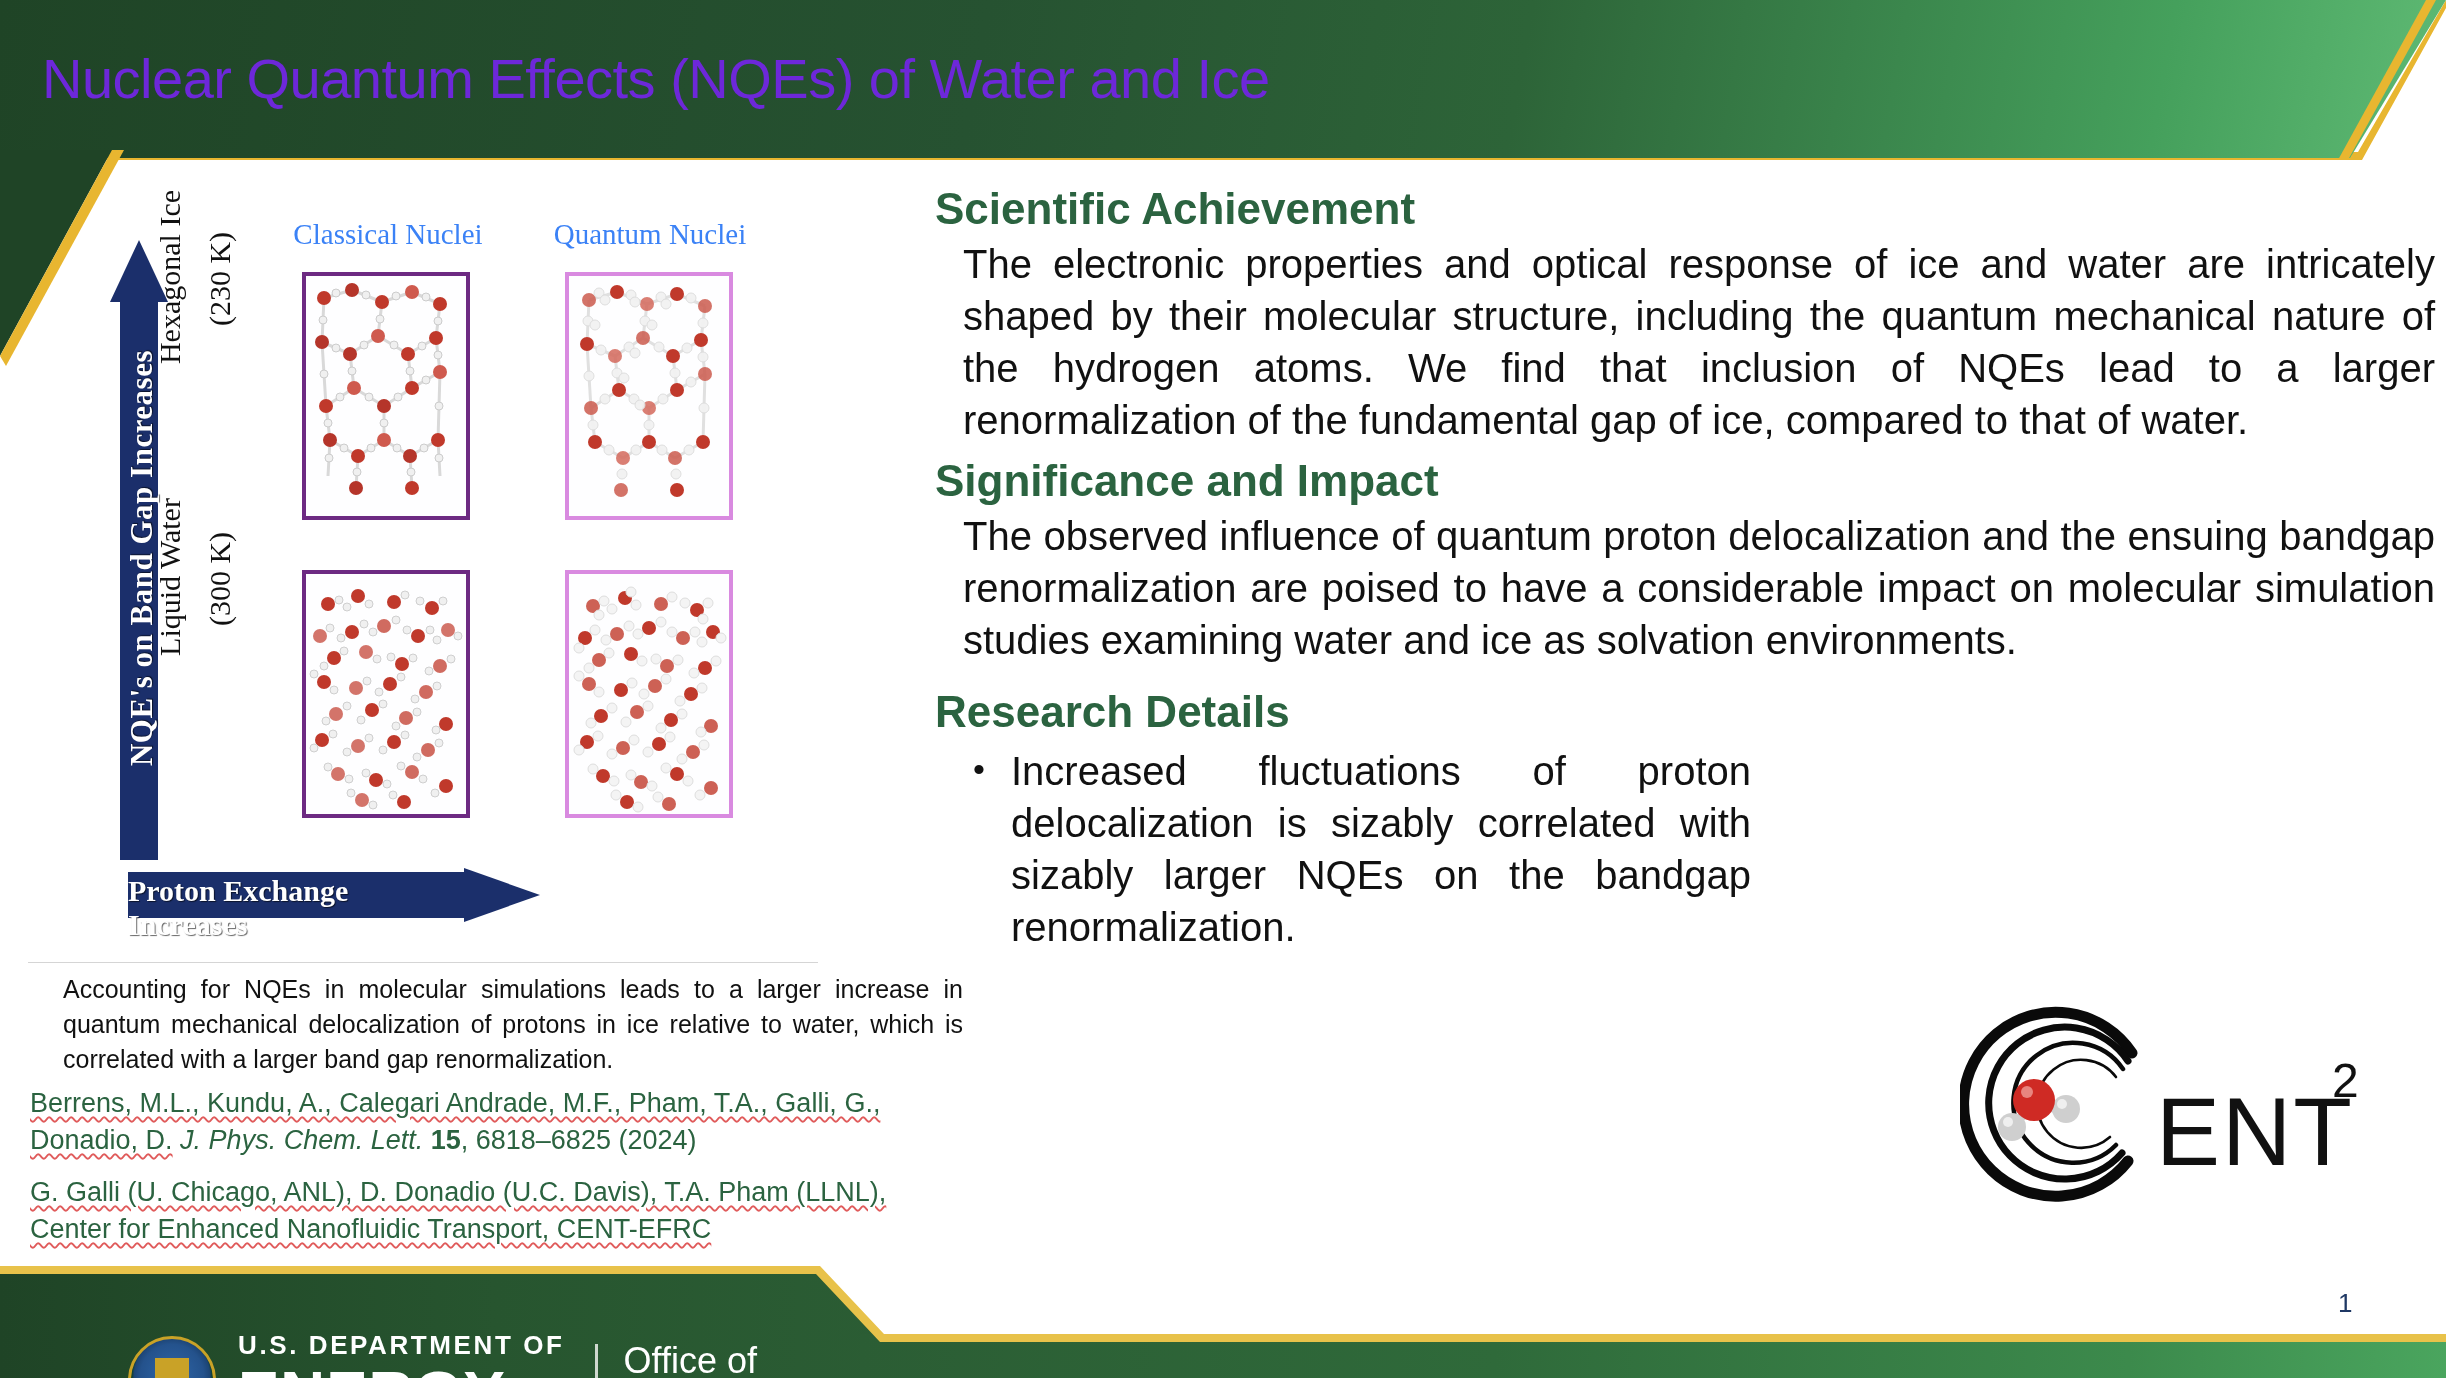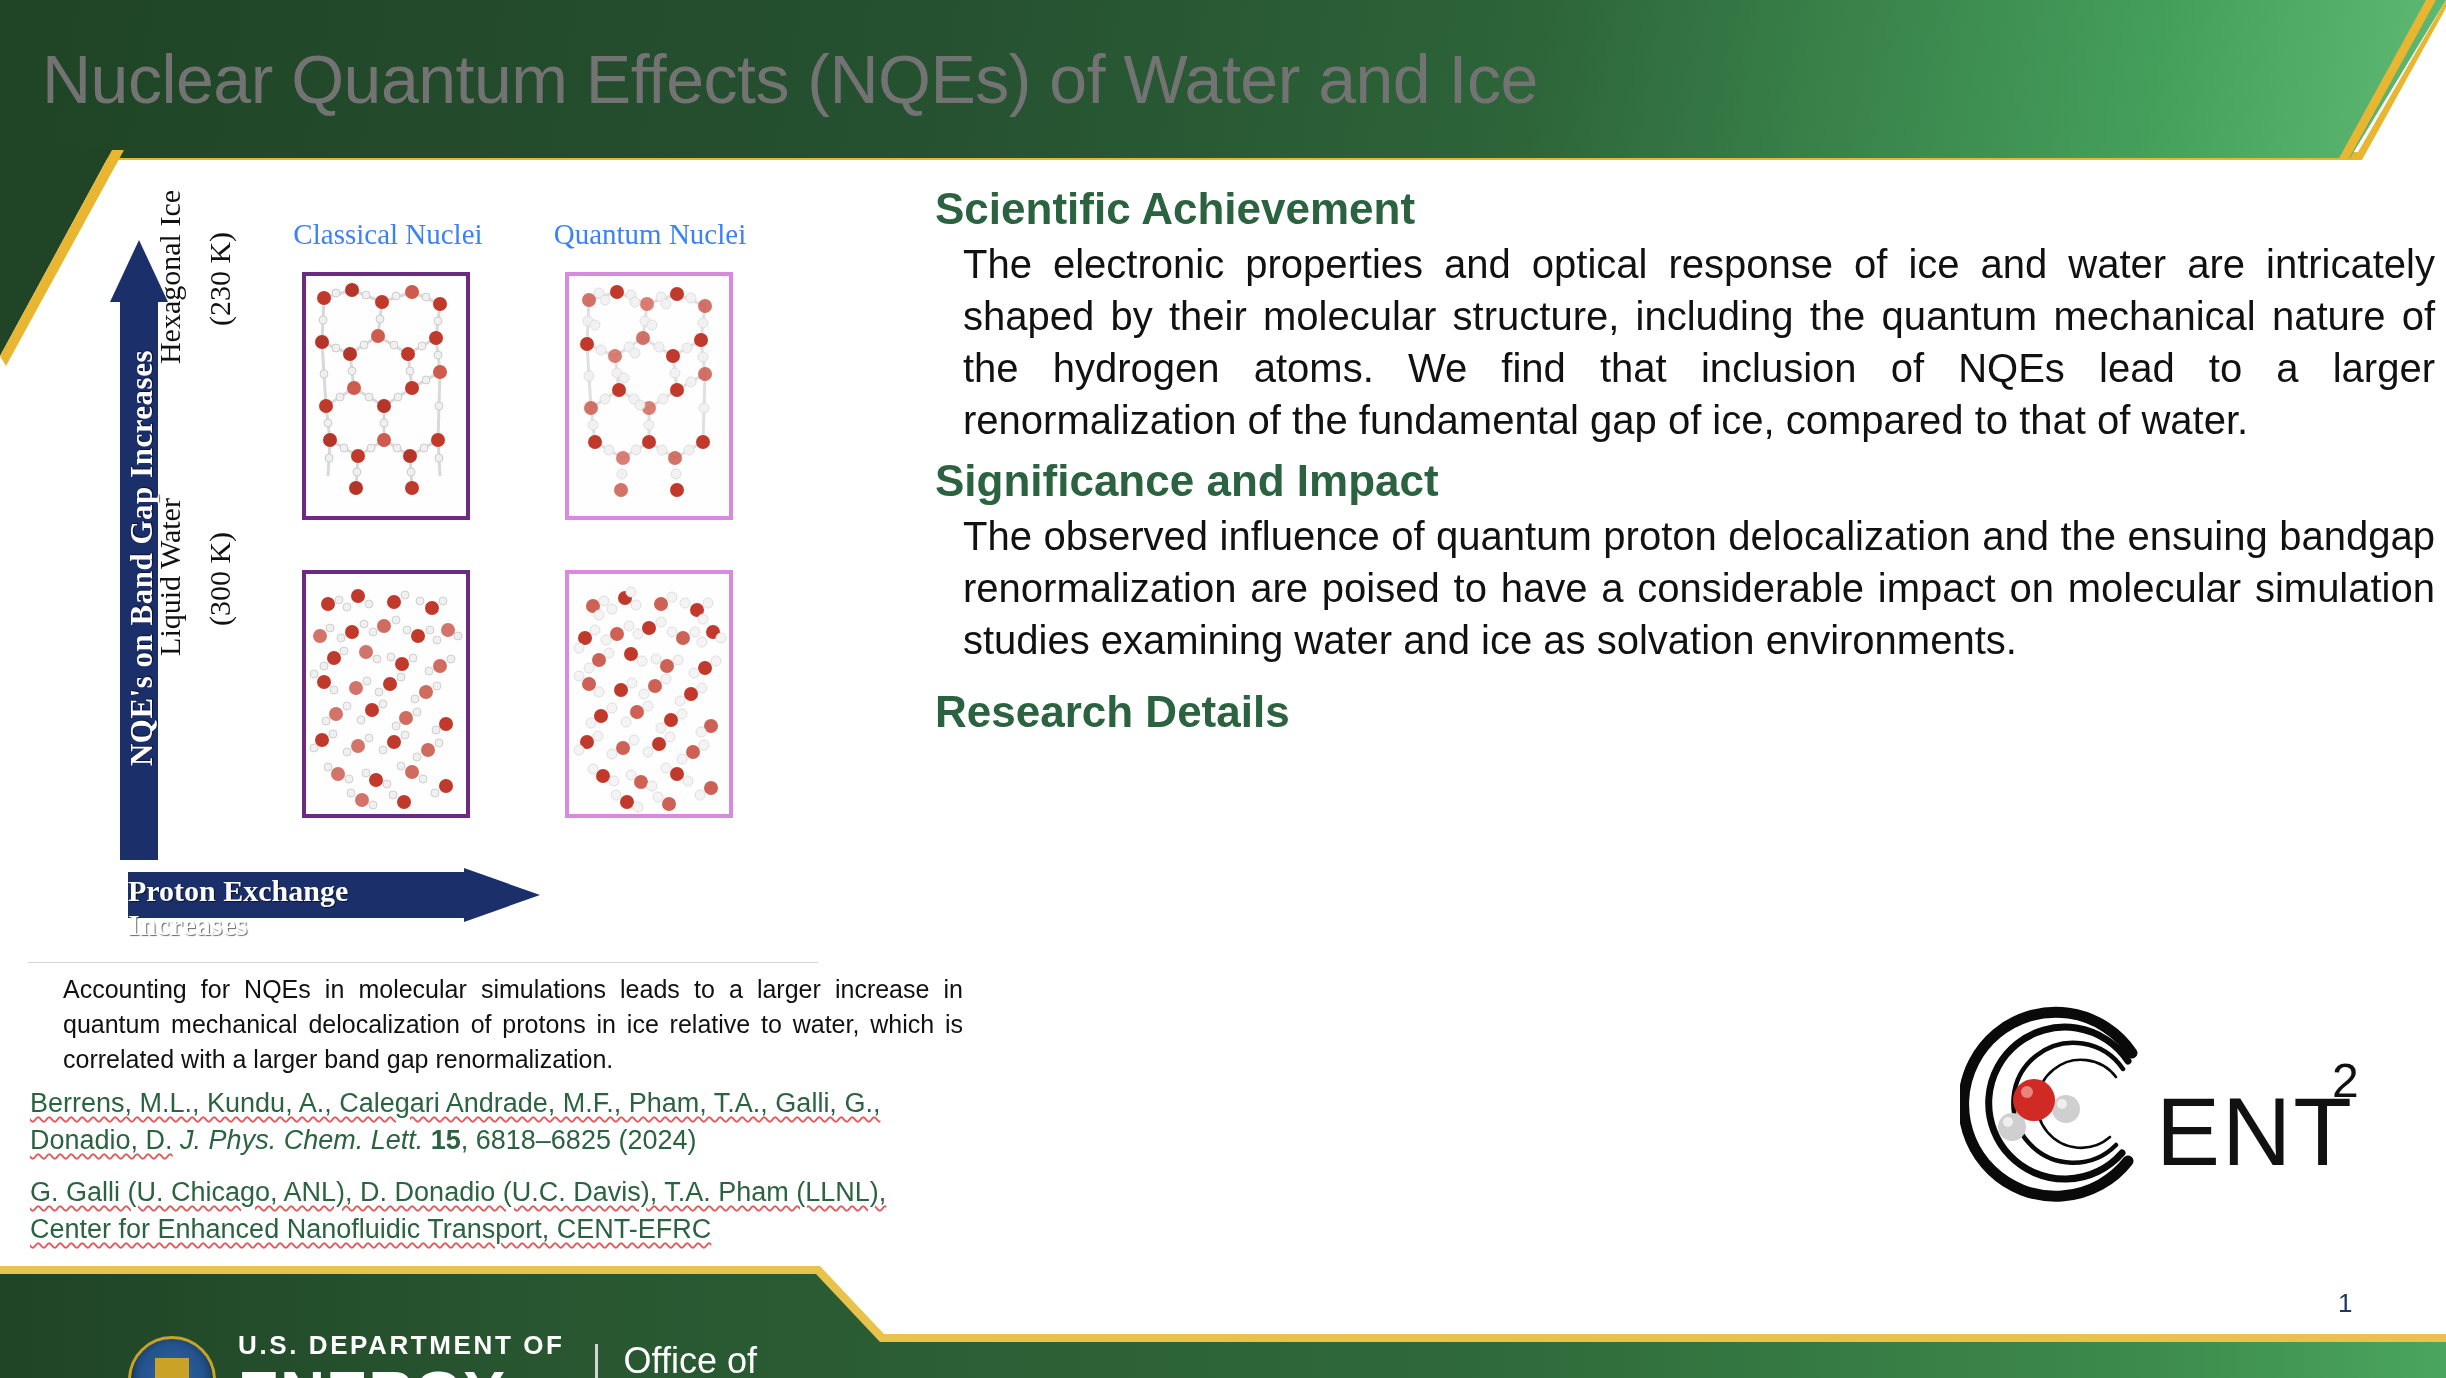--- a/index.html
+++ b/index.html
@@ -18,21 +18,21 @@
     background:#e8b630;
     clip-path:polygon(0 152px, 2358px 152px, 2446px 0, 2446px 8px, 2362px 160px, 0 160px);
     z-index:1;}
   
   .header-gold2{position:absolute;left:2330px;top:0;width:116px;height:166px;
      background:#e8b630;
      clip-path:polygon(96px 0, 106px 0, 18px 160px, 8px 160px);
      z-index:3;}
 
   .slide-title{position:absolute;left:42px;top:20px;width:2300px;height:118px;
-    color:#737373;font-size:68px;line-height:118px;letter-spacing:-0.5px;
+    color:#6d28d9;font-size:56px;line-height:118px;letter-spacing:-0.5px;
     white-space:nowrap;z-index:4;}
 
   
   .corner-tl{position:absolute;left:0;top:150px;width:220px;height:260px;
     background:#1f4426;
     clip-path:polygon(0 0, 112px 0, 0 206px);
     z-index:2;}
   .corner-tl-gold{position:absolute;left:0;top:150px;width:240px;height:280px;
     background:#e8b630;
     clip-path:polygon(112px 0, 124px 0, 6px 216px, 0 206px);
@@ -536,20 +536,21 @@
 
   <div class="rcol">
     <h2 class="h2">Scientific Achievement</h2>
     <p class="para">The electronic properties and optical response of ice and water are intricately shaped by their molecular structure, including the quantum mechanical nature of the hydrogen atoms. We find that inclusion of NQEs lead to a larger renormalization of the fundamental gap of ice, compared to that of water.</p>
 
     <h2 class="h2" style="margin-top:6px;">Significance and Impact</h2>
     <p class="para">The observed influence of quantum proton delocalization and the ensuing bandgap renormalization are poised to have a considerable impact on molecular simulation studies examining water and ice as solvation environments.</p>
 
     <h2 class="h2" style="margin-top:17px;">Research Details</h2>
     <ul class="bullets">
+      <li>Increased fluctuations of proton delocalization is sizably correlated with sizably larger NQEs on the bandgap renormalization.</li>
     </ul>
   </div>
 
   <div class="cent2">
     <svg width="230" height="200" viewBox="0 0 230 200">
       <g fill="none" stroke="#0a0a0a" stroke-linecap="round">
         <path d="M172 48 A92 92 0 1 0 168 156" stroke-width="11"></path>
         <path d="M168 56 A76 76 0 1 0 162 148" stroke-width="7"></path>
         <path d="M163 64 A60 60 0 1 0 156 140" stroke-width="4.5"></path>
         <path d="M156 72 A44 44 0 1 0 150 132" stroke-width="2.6"></path>

